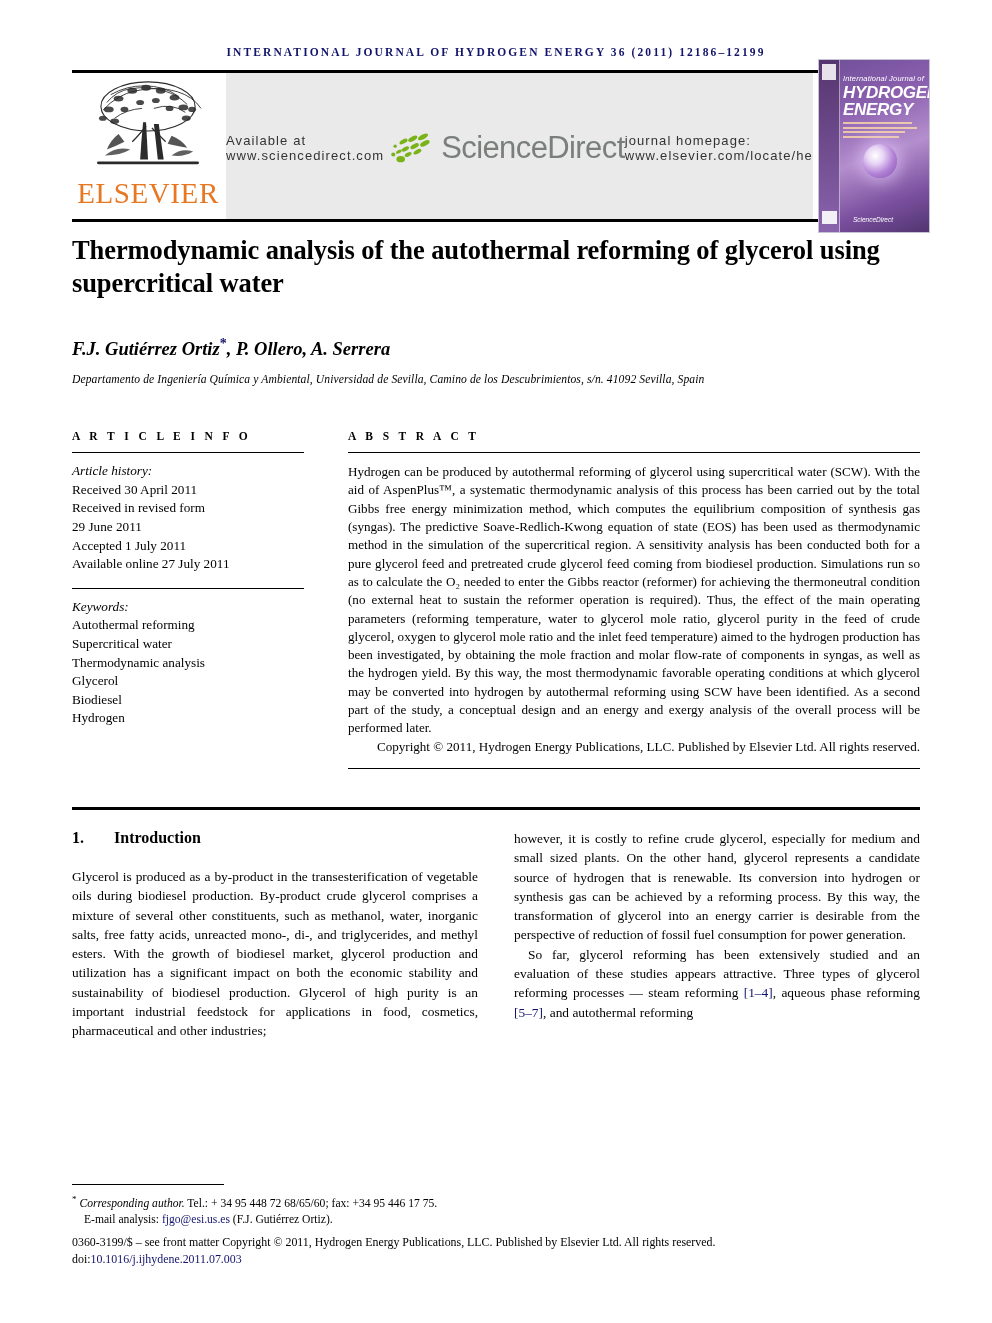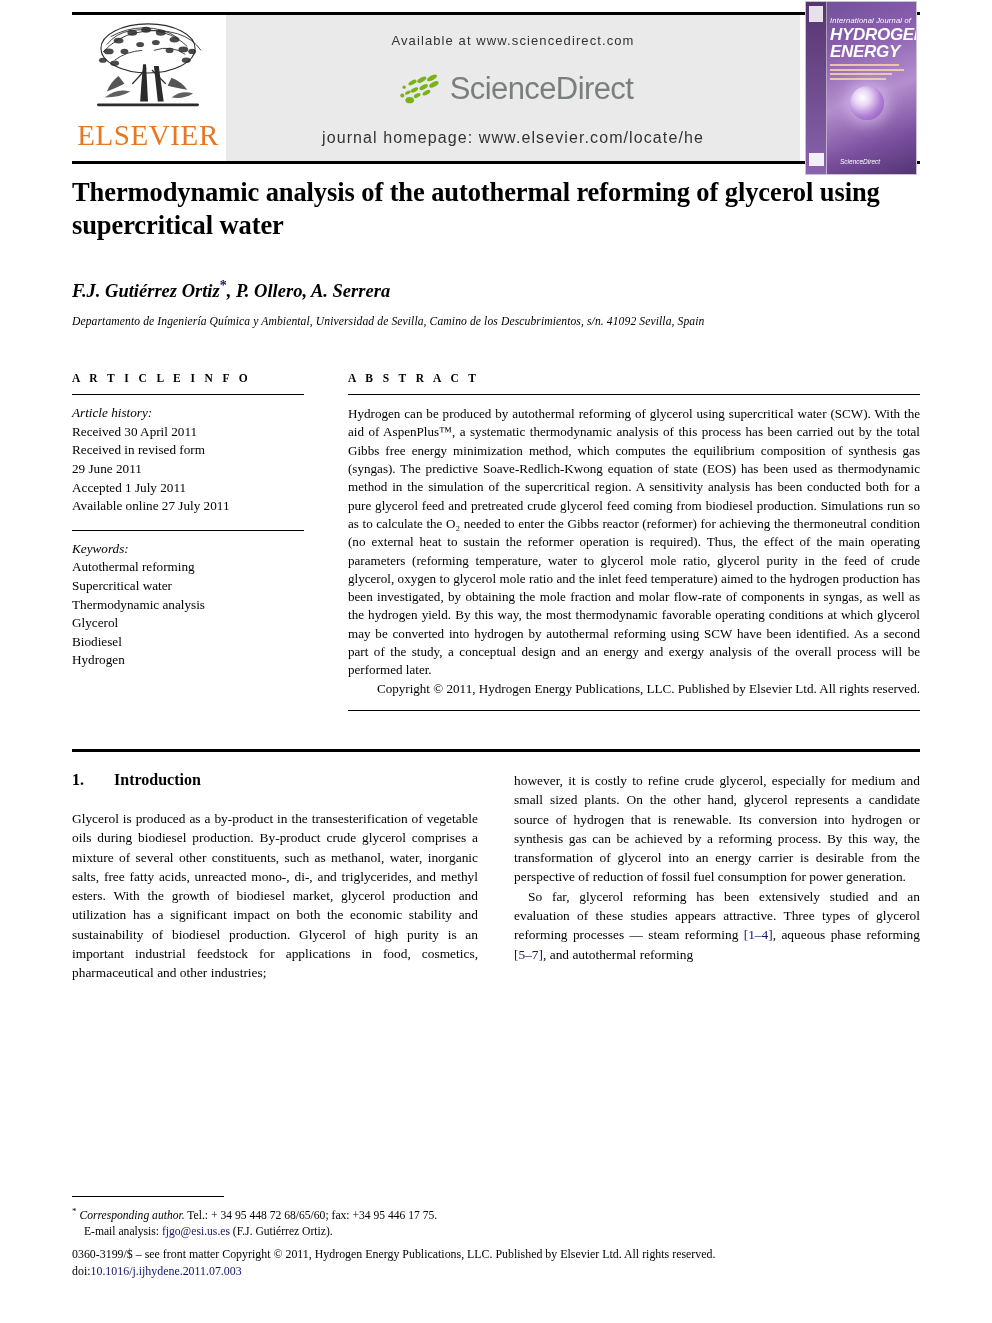--- a/index.html
+++ b/index.html
@@ -70,21 +70,21 @@
     line-height: 1;
     margin-top: -2px;
   }
 
   .sd-box {
     flex: 1 1 auto;
     background: #eaeaea;
     border-left: 2px solid #ffffff;
     border-right: 2px solid #ffffff;
     display: flex;
-    flex-direction: column;
+    flex-direction: row;
     align-items: center;
     justify-content: space-between;
     padding: 18px 0 14px 0;
     box-sizing: border-box;
   }
   .sd-available {
     font-family: "Liberation Sans", sans-serif;
     font-size: 13px;
     letter-spacing: 1.1px;
     color: #333;
@@ -96,21 +96,21 @@
   }
   .sd-leaves { width: 52px; height: 34px; display: block; }
   .sd-word {
     font-family: "Liberation Sans", sans-serif;
     font-size: 31px;
     color: #7a7f7c;
     letter-spacing: -0.6px;
   }
   .sd-homepage {
     font-family: "Liberation Sans", sans-serif;
-    font-size: 16px;
+    font-size: 13px;
     letter-spacing: 1.1px;
     color: #333;
   }
 
   .cover-box {
     width: 118px;
     flex: 0 0 118px;
     display: flex;
     align-items: center;
     justify-content: center;
@@ -299,20 +299,21 @@
     line-height: 16.4px;
     margin-top: 6px;
   }
   .doi { color: #12146b; }
 </style>
 </head>
 <body>
 
 <div class="page">
 
+  <div class="running-head">International Journal of Hydrogen Energy 36 (2011) 12186–12199</div>
   <div class="rule-thick"></div>
 
   <div class="masthead">
 
     <div class="elsevier-box">
       <svg class="tree-logo" viewBox="0 0 120 106">
         <g fill="#2b2b2b">
           <ellipse cx="60" cy="30" rx="48" ry="25" fill="none" stroke="#2b2b2b" stroke-width="1.1"></ellipse>
           <g stroke="#2b2b2b" stroke-width="0.9" fill="none">
             <path d="M18 26 q10 -12 24 -14 q18 -3 34 2 q14 4 24 14"></path>

